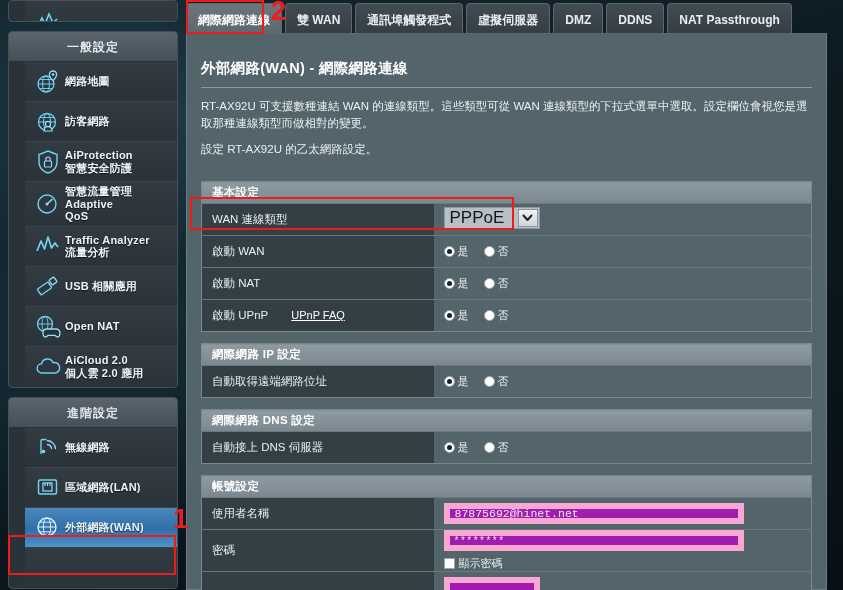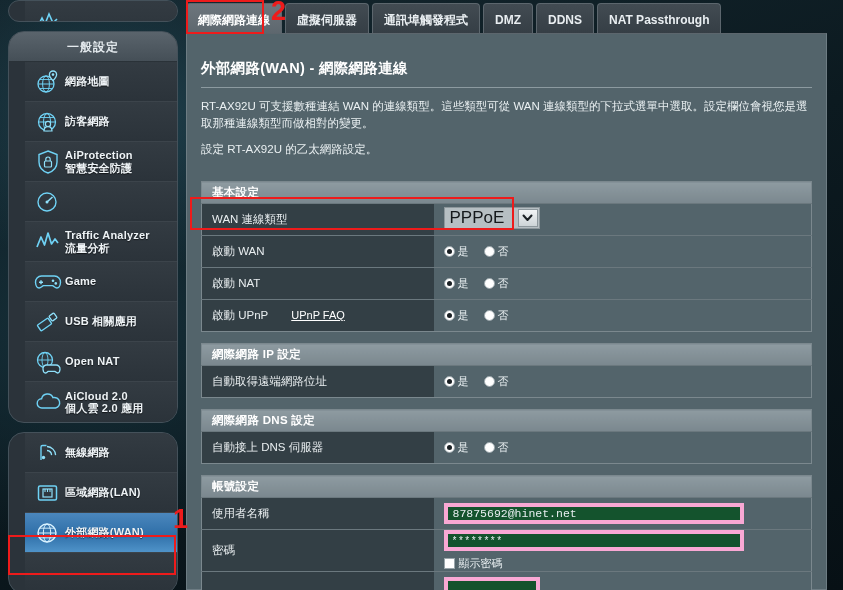--- a/index.html
+++ b/index.html
@@ -21,21 +21,21 @@
   }
 
   
   #sidebar {
     position: absolute; left: 0; top: 0; width: 186px; height: 590px;
     padding: 0 8px;
   }
   .menu-group {
     margin-bottom: 9px;
     border: 1px solid #44515a;
-    border-radius: 16px;
+    border-radius: 4px;
     background: #2b333a;
     overflow: hidden;
   }
   .group-head {
     height: 30px; line-height: 30px; text-align: center;
     font-size: 12px; color: #e4eaee; font-weight: bold;
     background: linear-gradient(#5a646c, #454f57);
     border-bottom: 1px solid #2a3238;
     letter-spacing: 1px;
   }
@@ -171,22 +171,22 @@
   .sel-wrap .sel-btn {
     position: absolute; right: 1px; top: 1px; width: 20px; height: 18px;
     background: linear-gradient(#f2f4f5, #cdd4d7);
     border: 1px solid #8d979c;
     display: flex; align-items: center; justify-content: center;
   }
 
   
   .tinput {
     width: 300px; height: 21px;
-    background: #14532d;
-    border: 4px solid #f9a8d4;
+    background: #a21caf;
+    border: 6px solid #f9a8d4;
     color: #e8eef0;
     font-family: "Liberation Mono", "DejaVu Sans Mono", monospace;
     font-size: 11.5px;
     padding: 0 5px;
     outline: none;
   }
   .pw-cell { padding: 5px 0 5px 10px; }
   .pw-dots {
     font-family: "Liberation Sans", sans-serif;
     font-size: 10px; letter-spacing: 2.5px;
@@ -272,46 +272,38 @@
       </div>
 
       <div class="menu-item">
         <span class="mi-icon">
           <svg width="26" height="24" viewBox="0 0 26 24">
             <circle cx="12" cy="12" r="9" fill="none" stroke="#6fd2f5" stroke-width="1.4"></circle>
             <line x1="12" y1="12" x2="17.5" y2="7" stroke="#8fe0fa" stroke-width="1.6"></line>
             <circle cx="12" cy="12" r="1.5" fill="#8fe0fa"></circle>
           </svg>
         </span>
+        <span class="mi-label">
+          <span>智慧流量管理 Adaptive</span>
+          <span class="l2">QoS</span>
+        </span>
       </div>
 
       <div class="menu-item">
         <span class="mi-icon">
           <svg width="26" height="24" viewBox="0 0 26 24">
             <path d="M2 17 L6 7 L9.5 15 L13 3 L16.5 14 L20 9 L23 13" fill="none" stroke="#6fd2f5" stroke-width="1.7" stroke-linejoin="round"></path>
           </svg>
         </span>
         <span class="mi-label">
           <span>Traffic Analyzer</span>
           <span class="l2">流量分析</span>
         </span>
       </div>
 
-      <div class="menu-item">
-        <span class="mi-icon">
-          <svg width="28" height="22" viewBox="0 0 28 22">
-            <path d="M7.5 5 h13 a6 6 0 0 1 6 6.5 c-.3 3.3 -1.5 5.5 -3.6 5.5 -1.8 0 -2.6 -1.6 -4.2 -2.4 h-9.4 c-1.6 .8 -2.4 2.4 -4.2 2.4 -2.1 0 -3.3 -2.2 -3.6 -5.5 A6 6 0 0 1 7.5 5 z" fill="none" stroke="#6fd2f5" stroke-width="1.4"></path>
-            <line x1="7" y1="9.2" x2="7" y2="13.2" stroke="#8fe0fa" stroke-width="1.4"></line>
-            <line x1="5" y1="11.2" x2="9" y2="11.2" stroke="#8fe0fa" stroke-width="1.4"></line>
-            <circle cx="19" cy="9.8" r="1.3" fill="#8fe0fa"></circle>
-            <circle cx="21.8" cy="12.4" r="1.3" fill="#8fe0fa"></circle>
-          </svg>
-        </span>
-        <span class="mi-label">Game</span>
-      </div>
 
       <div class="menu-item">
         <span class="mi-icon">
           <svg width="26" height="24" viewBox="0 0 26 24">
             <rect x="3" y="11" width="13" height="7" rx="1" transform="rotate(-35 9.5 14.5)" fill="none" stroke="#6fd2f5" stroke-width="1.4"></rect>
             <rect x="15" y="4" width="6" height="6" rx="1" transform="rotate(-35 18 7)" fill="none" stroke="#8fe0fa" stroke-width="1.3"></rect>
           </svg>
         </span>
         <span class="mi-label">USB 相關應用</span>
       </div>
@@ -335,20 +327,21 @@
           </svg>
         </span>
         <span class="mi-label">
           <span>AiCloud 2.0</span>
           <span class="l2">個人雲 2.0 應用</span>
         </span>
       </div>
     </div>
 
     <div class="menu-group">
+      <div class="group-head">進階設定</div>
 
       <div class="menu-item">
         <span class="mi-icon">
           <svg width="26" height="24" viewBox="0 0 26 24">
             <path d="M6 19 V6 a1.5 1.5 0 0 1 1.5 -1.5 h4" fill="none" stroke="#6fd2f5" stroke-width="1.4"></path>
             <circle cx="8.5" cy="16.5" r="1.7" fill="#8fe0fa"></circle>
             <path d="M12 9.5 a5 5 0 0 1 4.6 4.6" fill="none" stroke="#8fe0fa" stroke-width="1.3"></path>
             <path d="M12 5.5 a9 9 0 0 1 8.6 8.6" fill="none" stroke="#8fe0fa" stroke-width="1.3"></path>
           </svg>
         </span>
@@ -384,22 +377,23 @@
       <div class="menu-item clip-bottom">
         <span class="mi-icon">
           
         </span>
       </div>
     </div>
   </div>
 
   <div id="tabs">
     <div class="tab active">網際網路連線</div>
+    <div class="tab">雙 WAN</div>
+    <div class="tab">通訊埠觸發程式</div>
     <div class="tab">虛擬伺服器</div>
-    <div class="tab">通訊埠觸發程式</div>
     <div class="tab">DMZ</div>
     <div class="tab">DDNS</div>
     <div class="tab">NAT Passthrough</div>
   </div>
 
   <div id="panel">
     <div id="panel-inner">
 
       <div class="page-title">外部網路(WAN) - 網際網路連線</div>
       <div class="page-desc">RT-AX92U 可支援數種連結 WAN 的連線類型。這些類型可從 WAN 連線類型的下拉式選單中選取。設定欄位會視您是選取那種連線類型而做相對的變更。</div>

